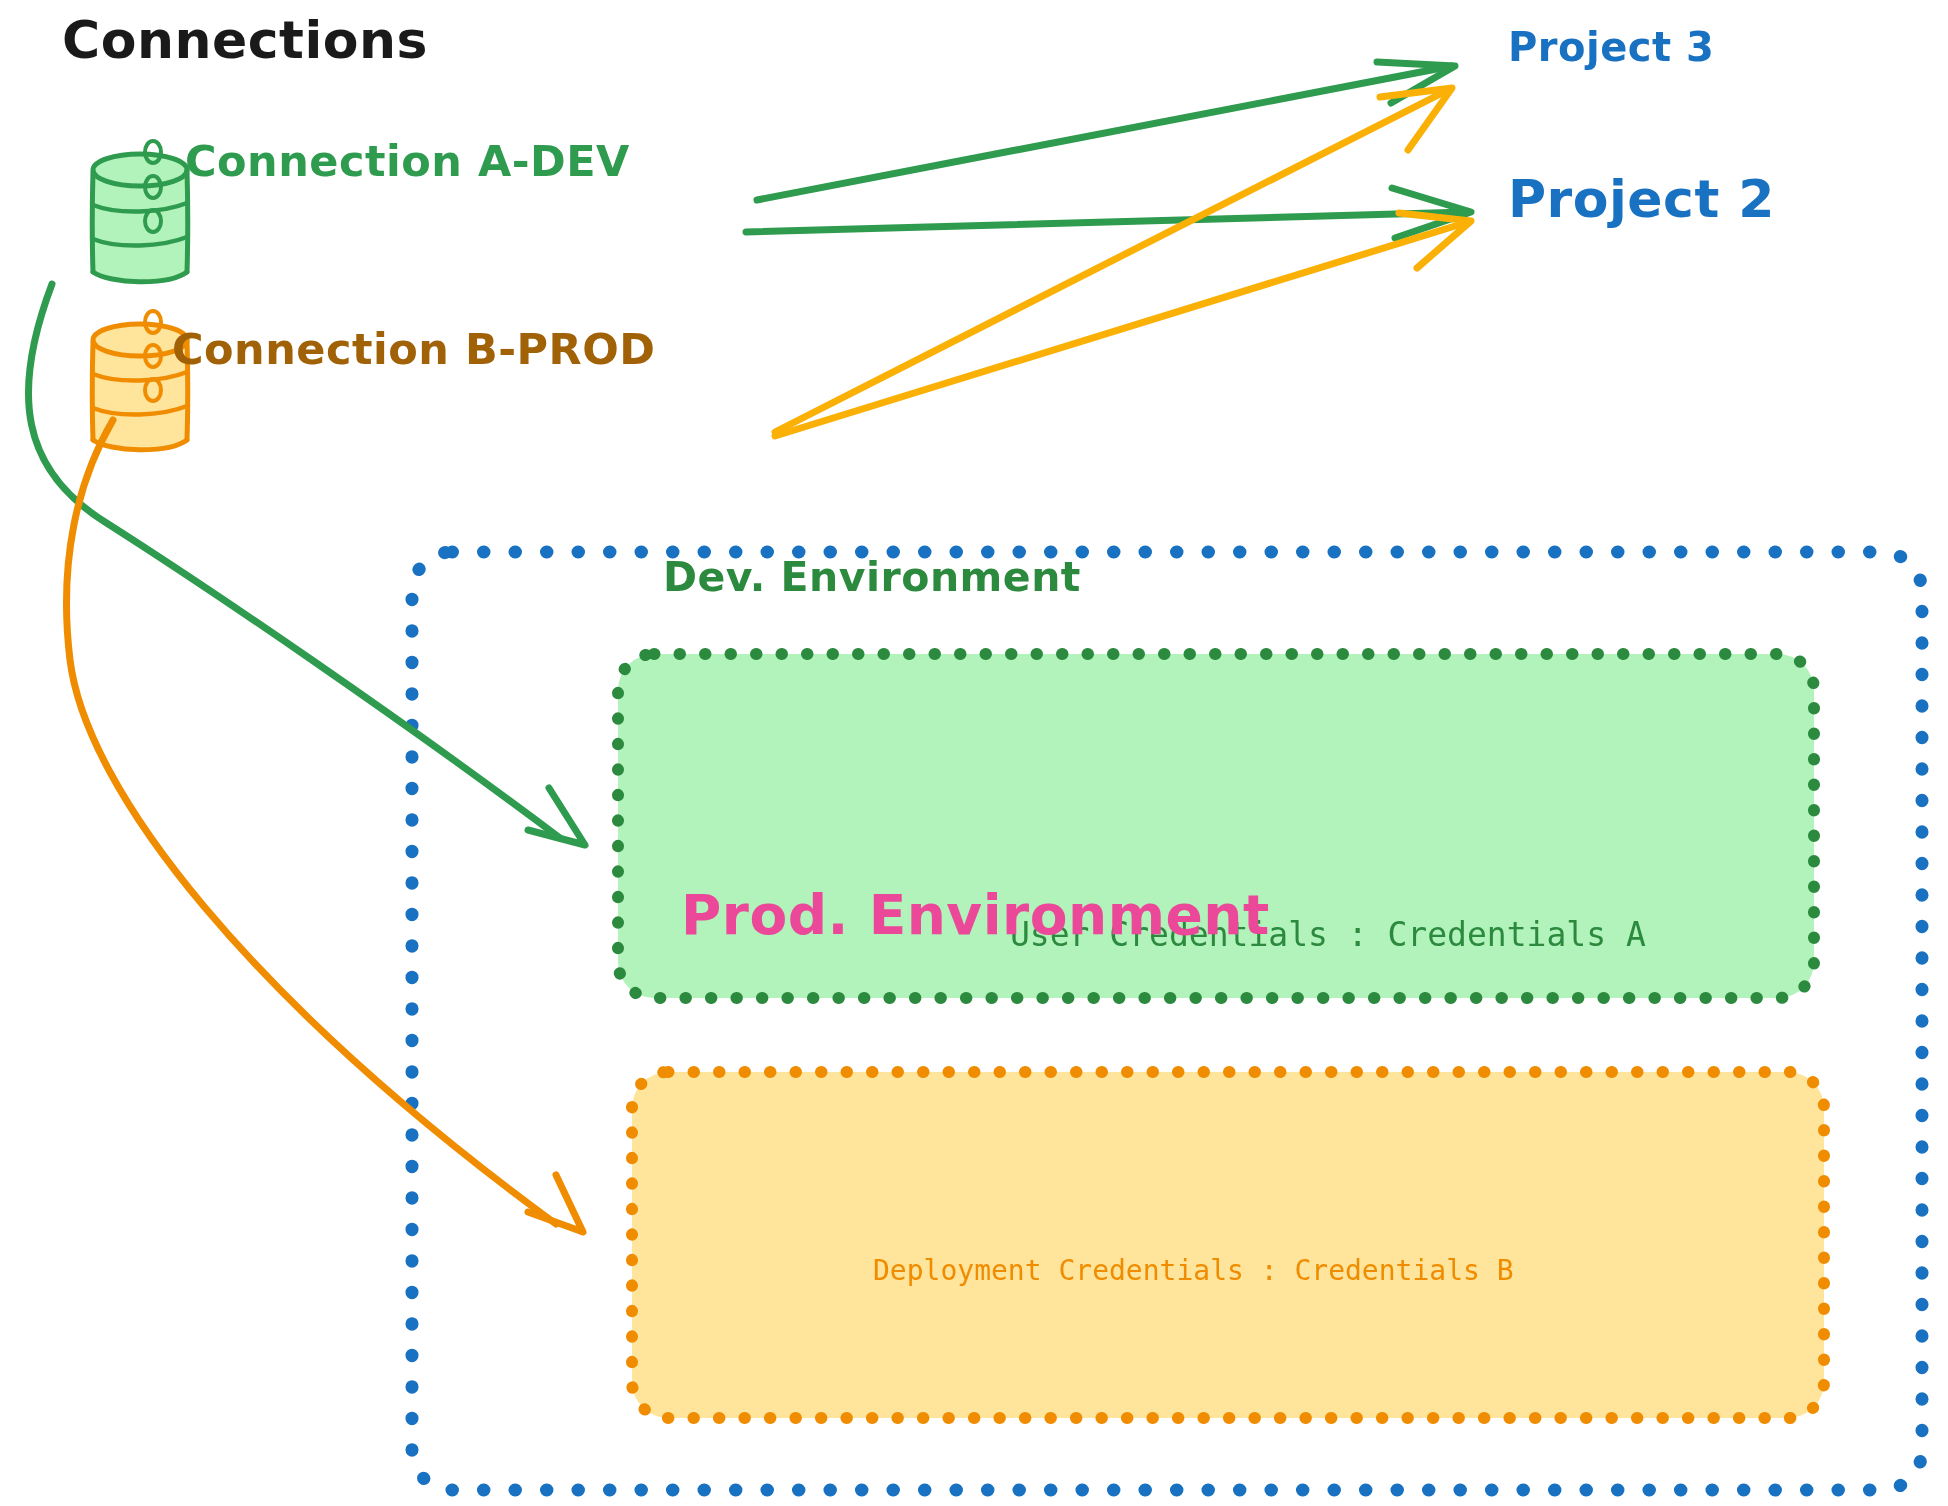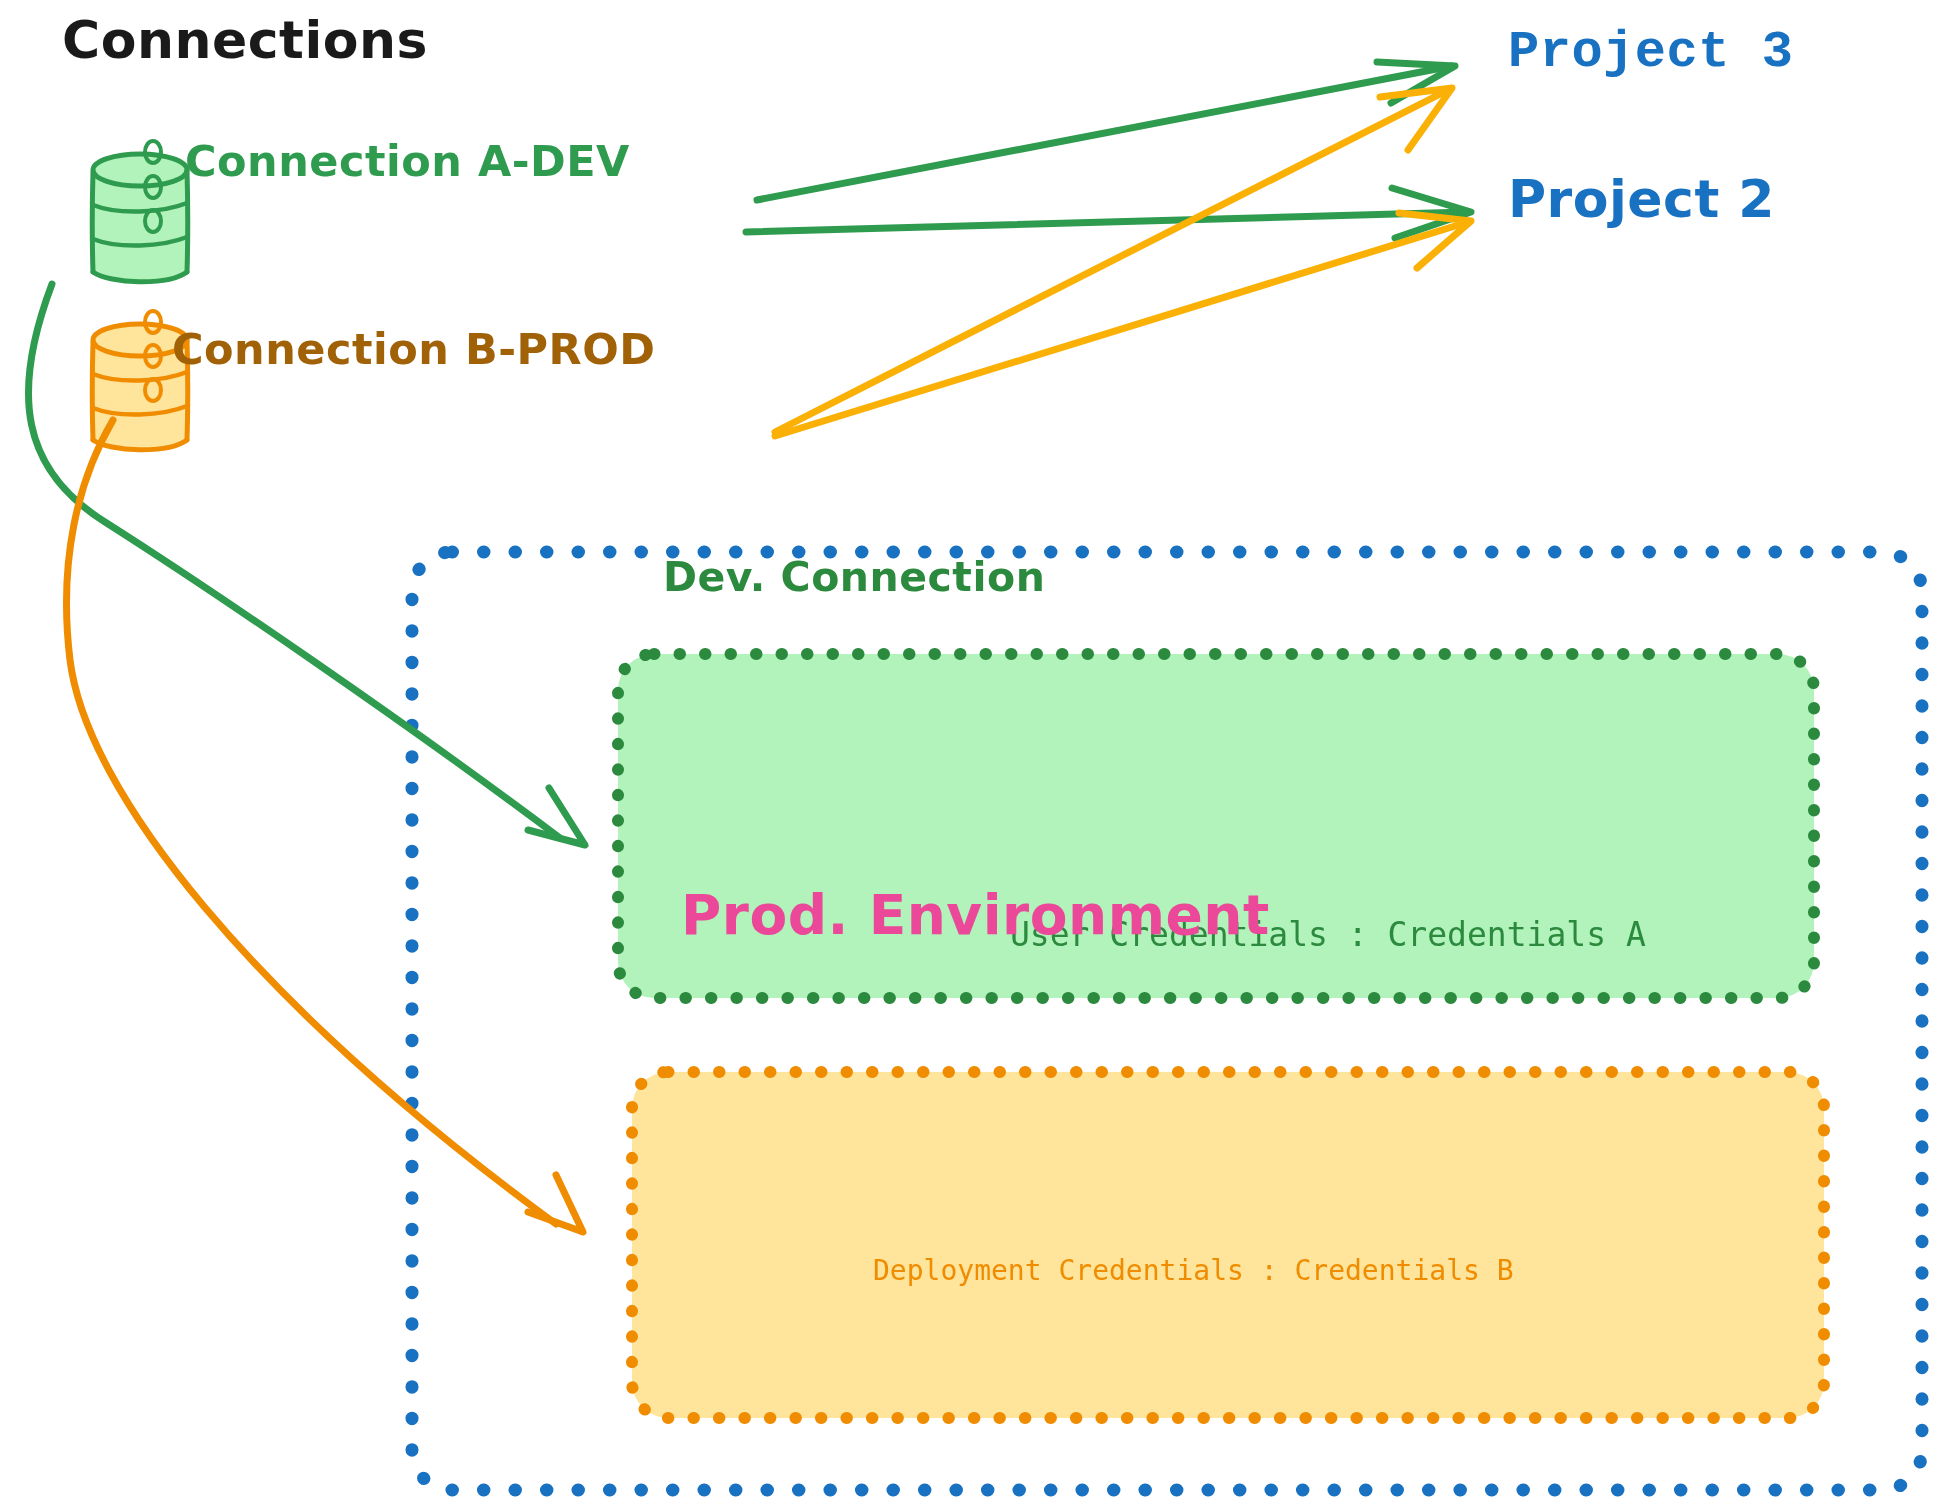--- a/index.html
+++ b/index.html
@@ -53,23 +53,22 @@
   #label-conn-b {
     left: 172px;
     top: 312px;
     font-size: 43px;
     color: #a16207;
     margin-top: 16px;
   }
   #label-project-3 {
     left: 1508px;
     top: 27px;
-    font-size: 52px;
+    font-size: 40px;
     color: #1971c2;
-    font-family: Liberation Mono, monospace;
   }
   #label-project-2 {
     left: 1508px;
     top: 173px;
     font-size: 52px;
     color: #1971c2;
   }
   #label-project-1 {
     left: 1528px;
     top: 348px;
@@ -183,21 +182,21 @@
 
   <div class="lbl hand" id="label-conn-a">Connection A-DEV</div>
 
   <div class="lbl hand" id="label-conn-b">Connection B-PROD</div>
 
   <div class="lbl hand" id="label-project-3">Project 3</div>
 
   <div class="lbl hand" id="label-project-2">Project 2</div>
 
 
-  <div class="lbl hand" id="label-dev-env">Dev. Connection</div>
+  <div class="lbl hand" id="label-dev-env">Dev. Environment</div>
 
   <div class="lbl mono" id="label-dev-creds">User Credentials : Credentials A</div>
 
   <div class="lbl hand" id="label-prod-env">Prod. Environment</div>
 
   <div class="lbl mono" id="label-prod-creds">Deployment Credentials : Credentials B</div>
 
 </div>
 
 </body></html>

